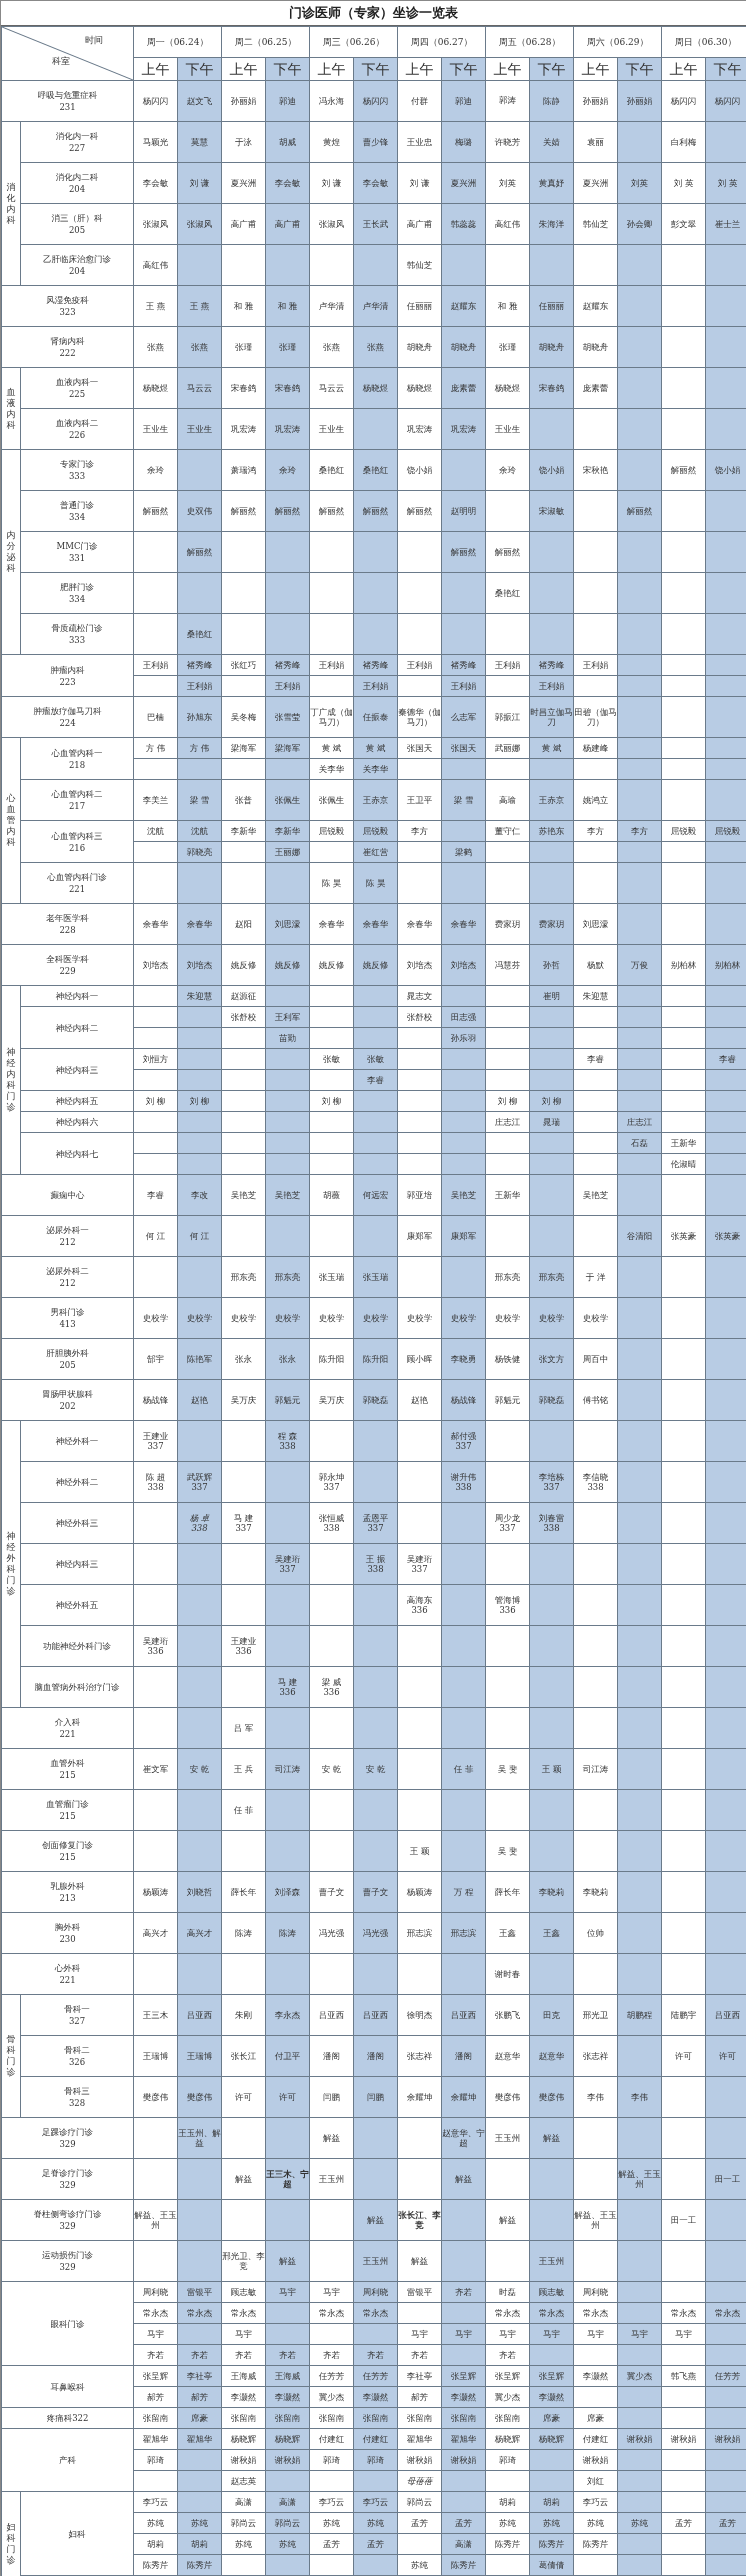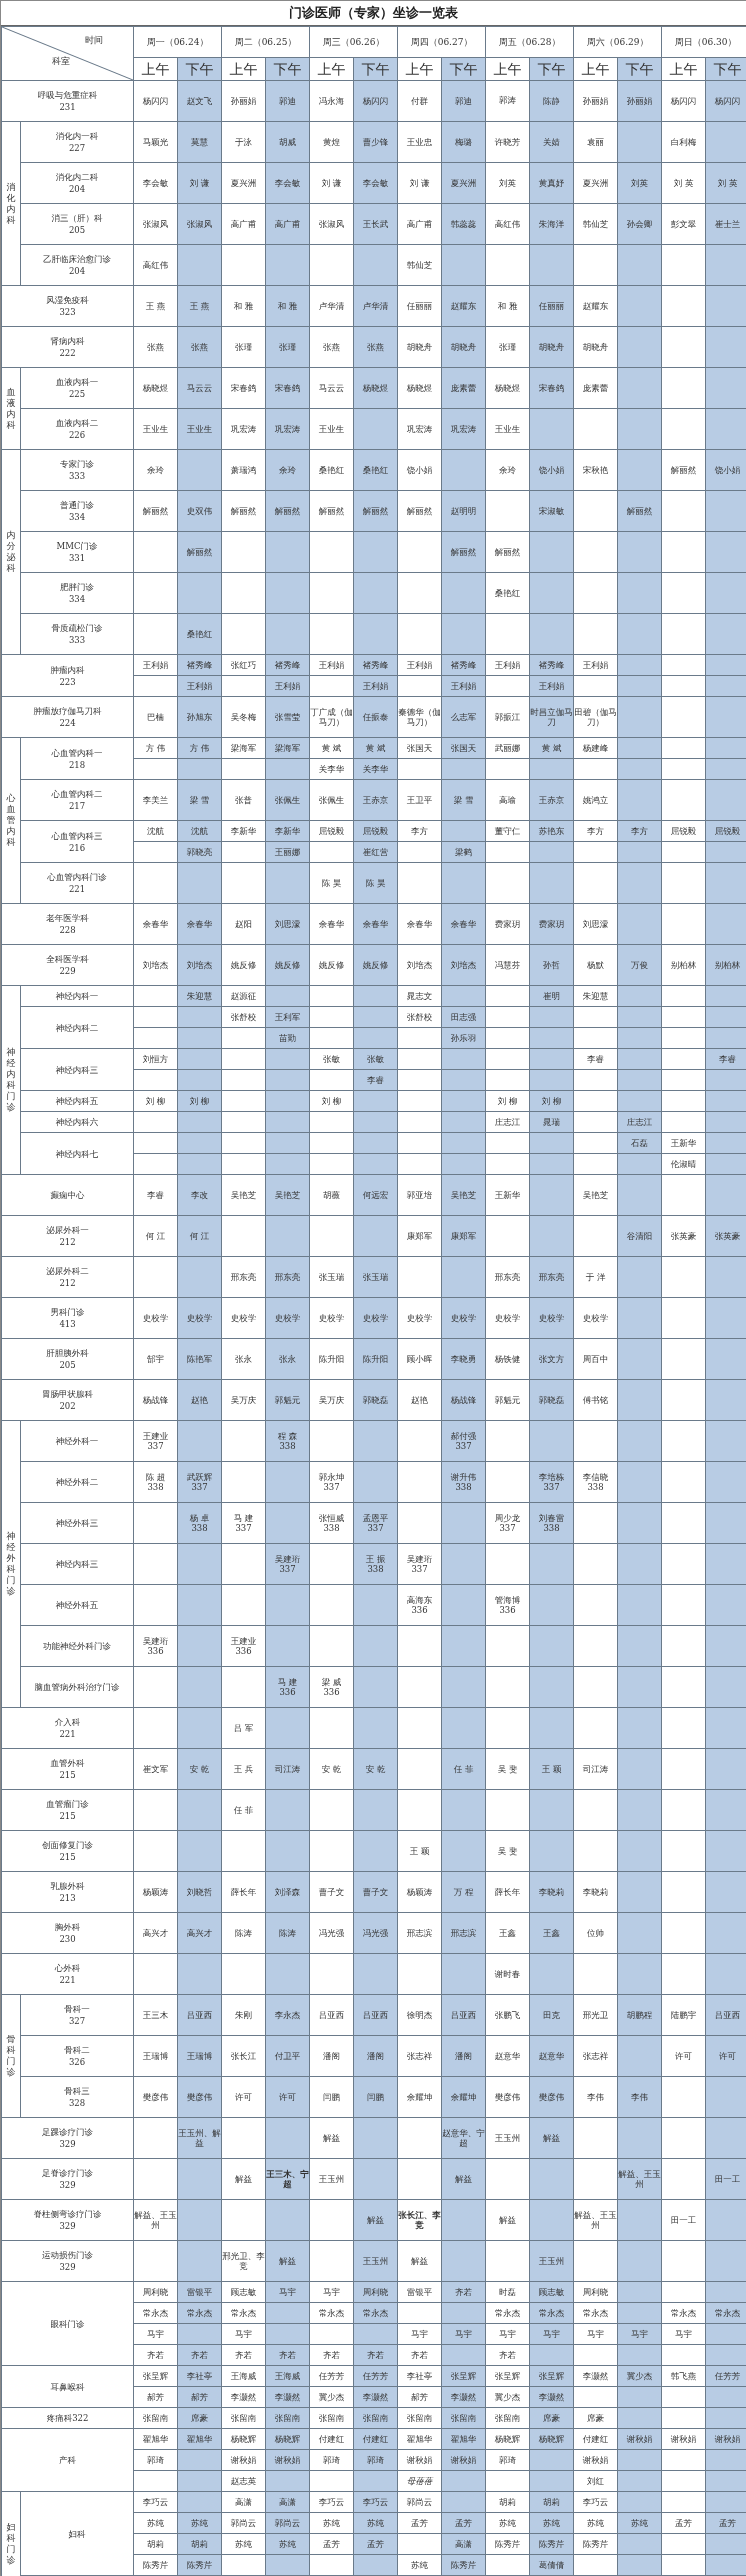--- a/index.html
+++ b/index.html
@@ -791,21 +791,21 @@
           <td style="height: 40px;"></td>
           <td class="pm" style="height: 40px;">李培栋<br>337</td>
           <td style="height: 40px;">李信晓<br>338</td>
           <td class="pm" style="height: 40px;"></td>
           <td style="height: 40px;"></td>
           <td class="pm" style="height: 40px;"></td>
         </tr>
         <tr class="sub">
           <td class="dept-cell" rowspan="1">神经外科三</td>
           <td style="height: 40px;"></td>
-          <td class="pm" style="height: 40px;">杨 卓<br>338</td>
+          <td class="pm" style="height: 40px; font-style: italic;">杨 卓<br>338</td>
           <td style="height: 40px;">马 建<br>337</td>
           <td class="pm" style="height: 40px;"></td>
           <td style="height: 40px;">张恒威<br>338</td>
           <td class="pm" style="height: 40px;">孟恩平<br>337</td>
           <td style="height: 40px;"></td>
           <td class="pm" style="height: 40px;"></td>
           <td style="height: 40px;">周少龙<br>337</td>
           <td class="pm" style="height: 40px;">刘春雷<br>338</td>
           <td style="height: 40px;"></td>
           <td class="pm" style="height: 40px;"></td>

